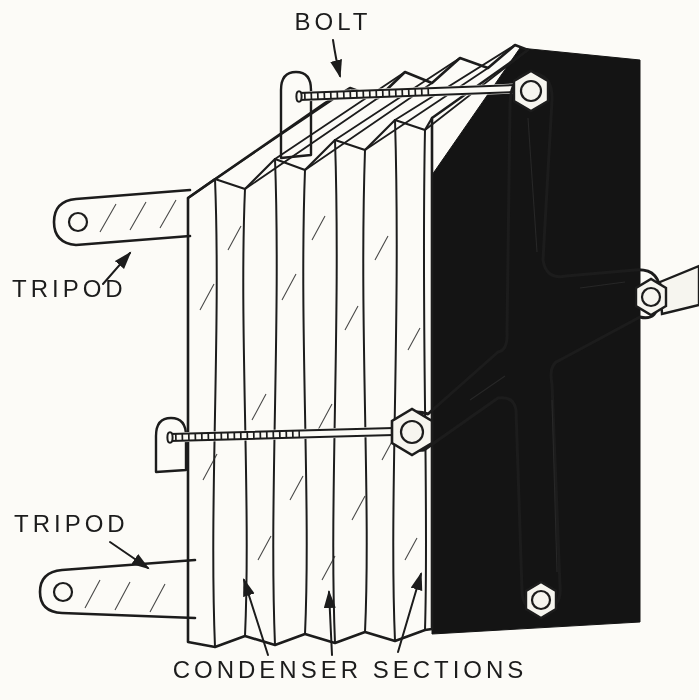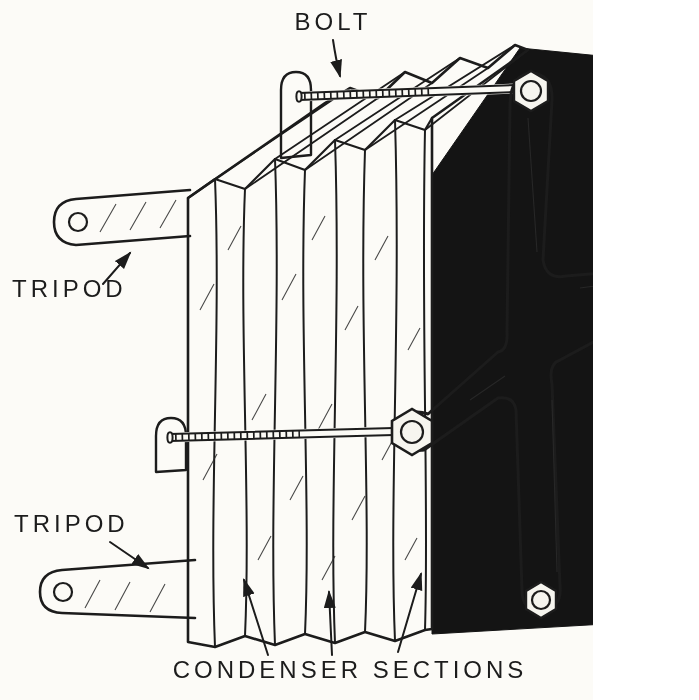--- a/index.html
+++ b/index.html
@@ -1,16 +1,16 @@
 <!DOCTYPE html>
 <html><head>
 <meta charset="utf-8">
 <style>
   html,body{margin:0;padding:0;background:#ffffff;}
-  .page{width:593px;height:700px;background:#a16207;position:relative;overflow:hidden;}
+  .page{width:699px;height:700px;background:#a16207;position:relative;overflow:hidden;}
   svg{display:block;}
   .lbl{
     font-family:"Liberation Sans","DejaVu Sans",sans-serif;
     font-size:24px;
     letter-spacing:4px;
     font-weight:500;
   }
   .ink{stroke:#1c1c1c;fill:none;stroke-linecap:round;stroke-linejoin:round;}
   .hatch{stroke:#2a2a2a;stroke-width:1.1;fill:none;opacity:.85;}
 </style>

